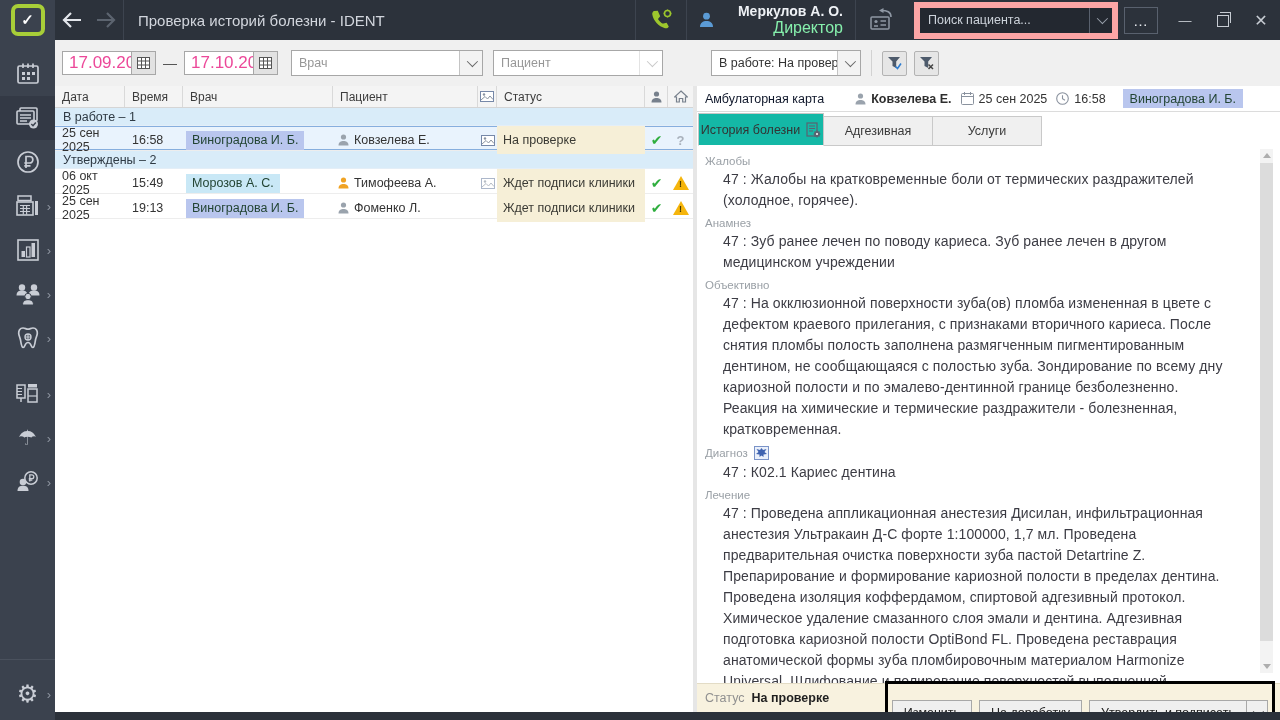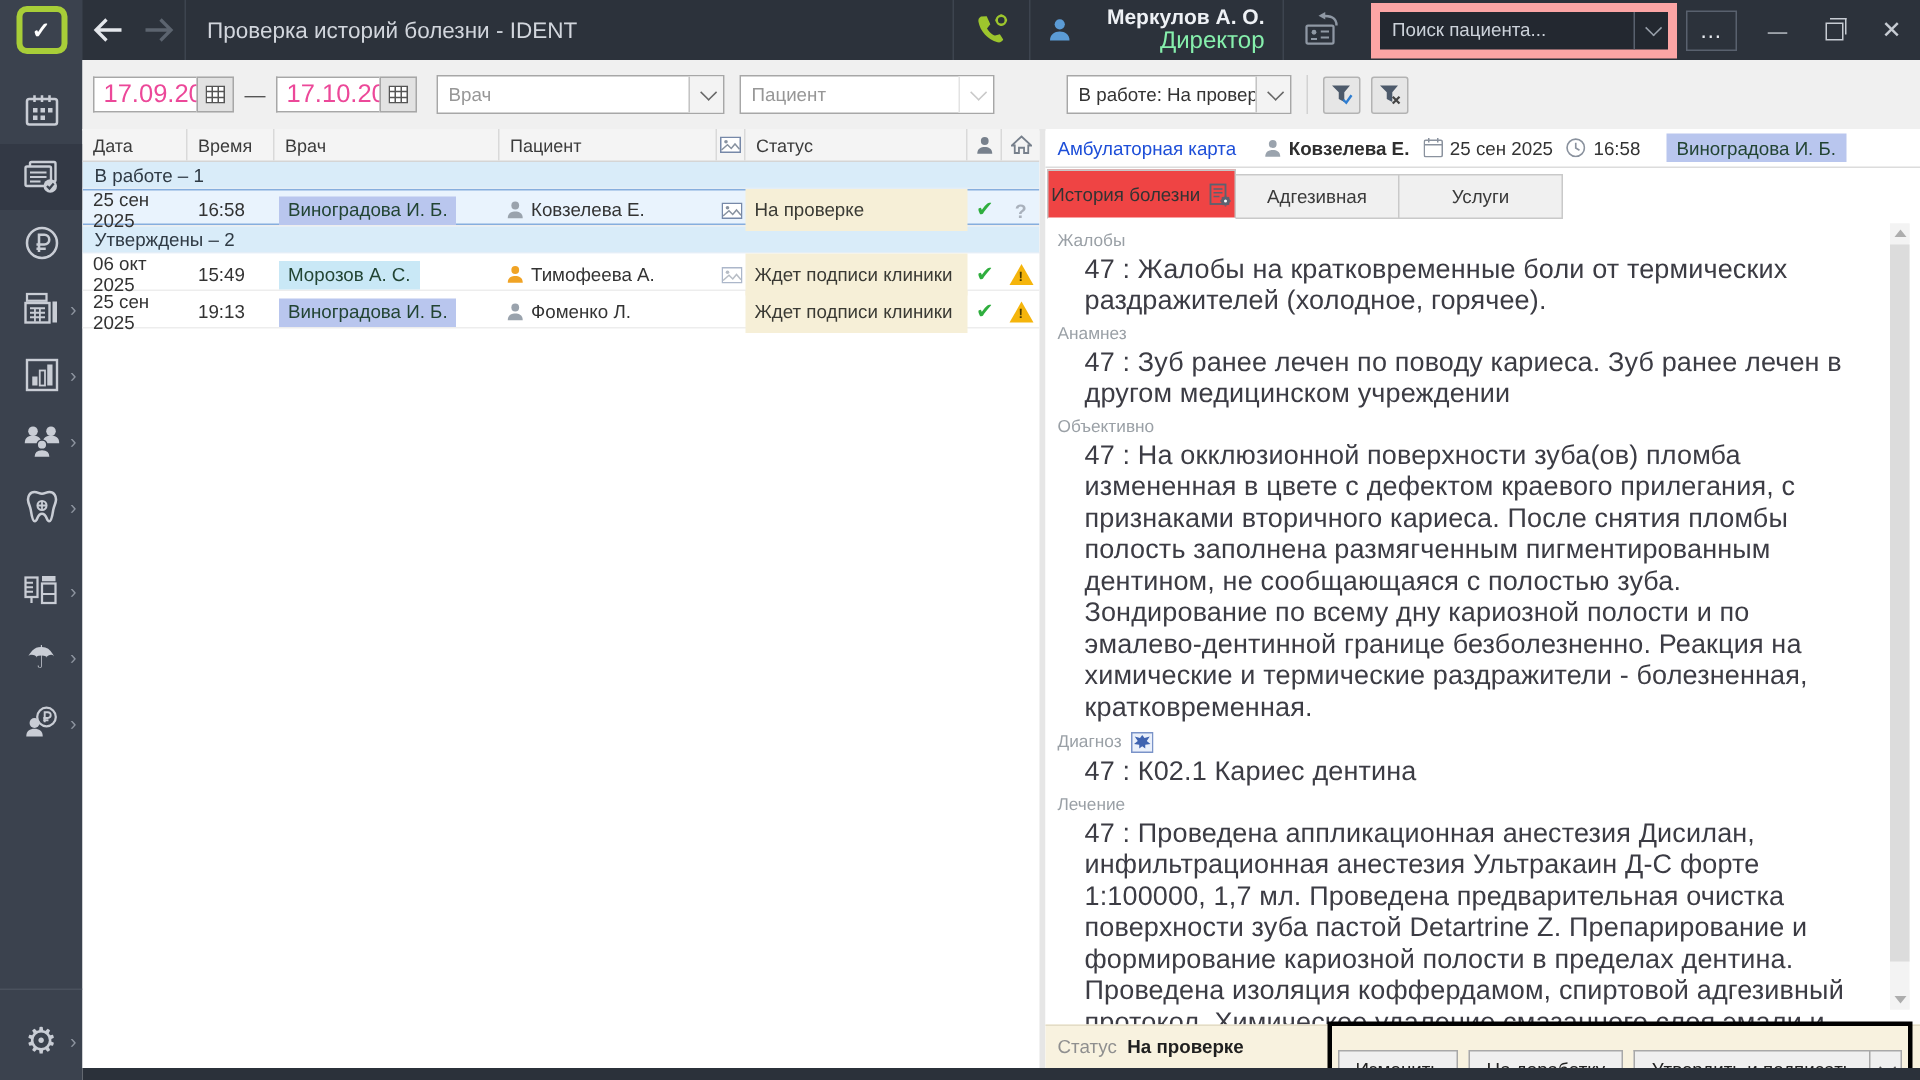--- a/index.html
+++ b/index.html
@@ -74,33 +74,33 @@
   .checkglyph{color:#2fae3e;font-weight:bold;font-size:14px;font-family:"DejaVu Sans",sans-serif;}
   .qglyph{color:#a9b1bc;font-weight:bold;font-size:13px;}
   .warn{width:0;height:0;border-left:8px solid transparent;border-right:8px solid transparent;border-bottom:14px solid #f5b50c;position:relative;}
   .warn i{position:absolute;left:-1.5px;top:3px;font-style:normal;font-size:9px;font-weight:bold;color:#4a3a00;}
   
   .splitter{left:693px;top:86px;width:4px;height:626px;background:#e6e6e6;}
   
   .detail{left:697px;top:86px;width:583px;height:626px;background:#fff;}
   .infobar{position:absolute;left:0;top:0;width:100%;height:26px;border-bottom:1px solid #dcdcdc;
            display:flex;align-items:center;gap:9px;padding-left:8px;box-sizing:border-box;}
-  .info-label{color:#1d4ed8;font-size:12.5px;margin-right:10px;text-align:center;}
+  .info-label{color:#0f172a;font-size:12.5px;margin-right:22px;text-align:center;}
   .info-item{display:flex;align-items:center;gap:5px;font-size:12.5px;color:#333;}
   .info-pat{font-weight:700;color:#2e2e2e;}
   .doc-chip{background:#b9c6ee;padding:2.5px 7px;font-size:12.5px;color:#243;margin-left:8px;}
   .tabsrow{position:absolute;left:0;top:26px;width:100%;height:34px;}
   .tab{position:absolute;box-sizing:border-box;display:flex;align-items:center;justify-content:center;gap:6px;font-size:12.5px;color:#333;}
-  .tab.active{left:1px;top:1px;width:126px;height:33px;background:#ef4444;border:1px solid #c6c6c6;border-bottom-color:#fff;z-index:2;}
+  .tab.active{left:1px;top:1px;width:126px;height:33px;background:#14b8a6;border:1px solid #c6c6c6;border-bottom-color:#fff;z-index:2;}
   .tab.inactive{top:4px;height:30px;background:#f0f0f0;border:1px solid #c9c9c9;color:#3a3a3a;}
   .tab.t2{left:126px;width:110px;}
   .tab.t3{left:235px;width:110px;}
   .history{position:absolute;left:0;top:60px;width:560px;height:537px;overflow:hidden;padding:3px 0 0 8px;box-sizing:border-box;}
   .sec-label{color:#9aa0a6;font-size:11.5px;margin:6px 0 2px 0;display:flex;align-items:center;gap:6px;}
-  .sec-body{margin-left:18px;width:512px;font-size:18px;line-height:21px;color:#3c3c44;letter-spacing:.1px;}
+  .sec-body{margin-left:18px;width:512px;font-size:14px;line-height:21px;color:#3c3c44;letter-spacing:.1px;}
   
   .vscroll{position:absolute;right:7px;top:63px;height:608px;width:13px;}
   .vs-track{position:absolute;left:0;top:0;width:13px;height:524px;background:#f3f3f3;}
   .vs-arrow{position:absolute;left:0;width:13px;height:13px;display:flex;align-items:center;justify-content:center;background:#f3f3f3;}
   .tri-up{width:0;height:0;border-left:4px solid transparent;border-right:4px solid transparent;border-bottom:5px solid #adadad;}
   .tri-down{width:0;height:0;border-left:4px solid transparent;border-right:4px solid transparent;border-top:5px solid #adadad;}
   .vs-thumb{position:absolute;left:0;top:14px;width:13px;height:478px;background:#dcdcdc;}
   
   .panel-bottom{position:absolute;left:0;top:597px;width:583px;height:29px;background:#f8f2df;border-top:1px solid #e3dcc6;
                 display:flex;align-items:center;box-sizing:border-box;}

